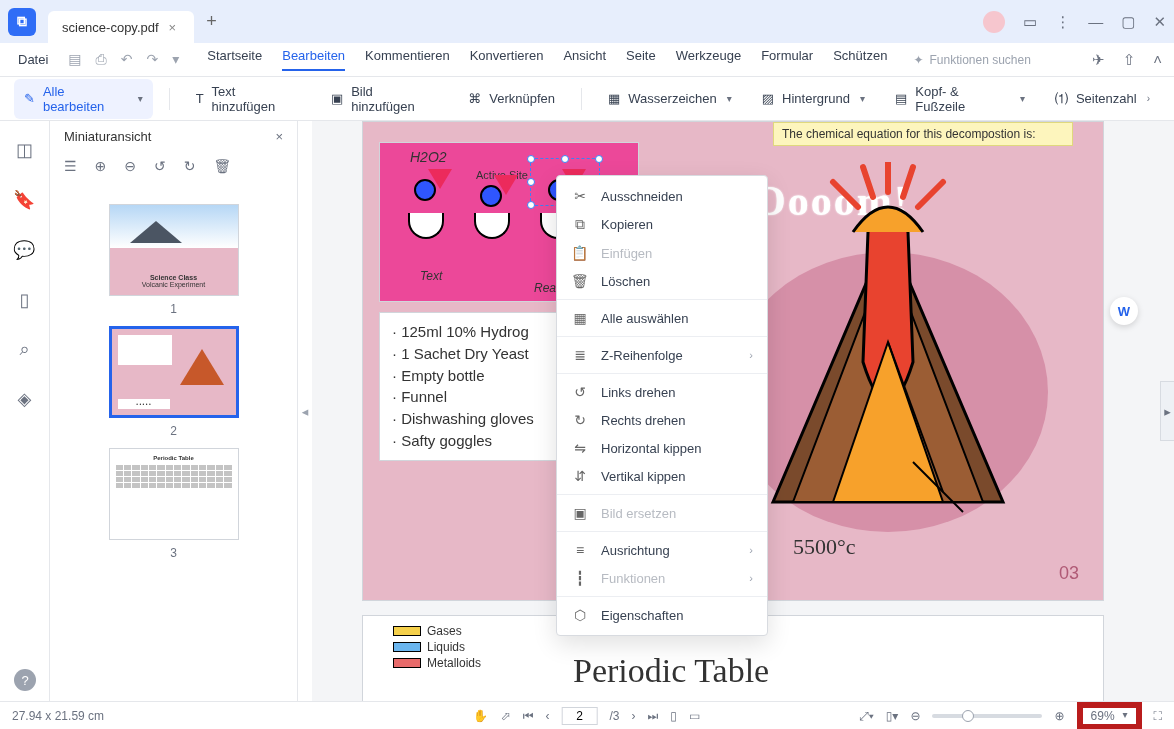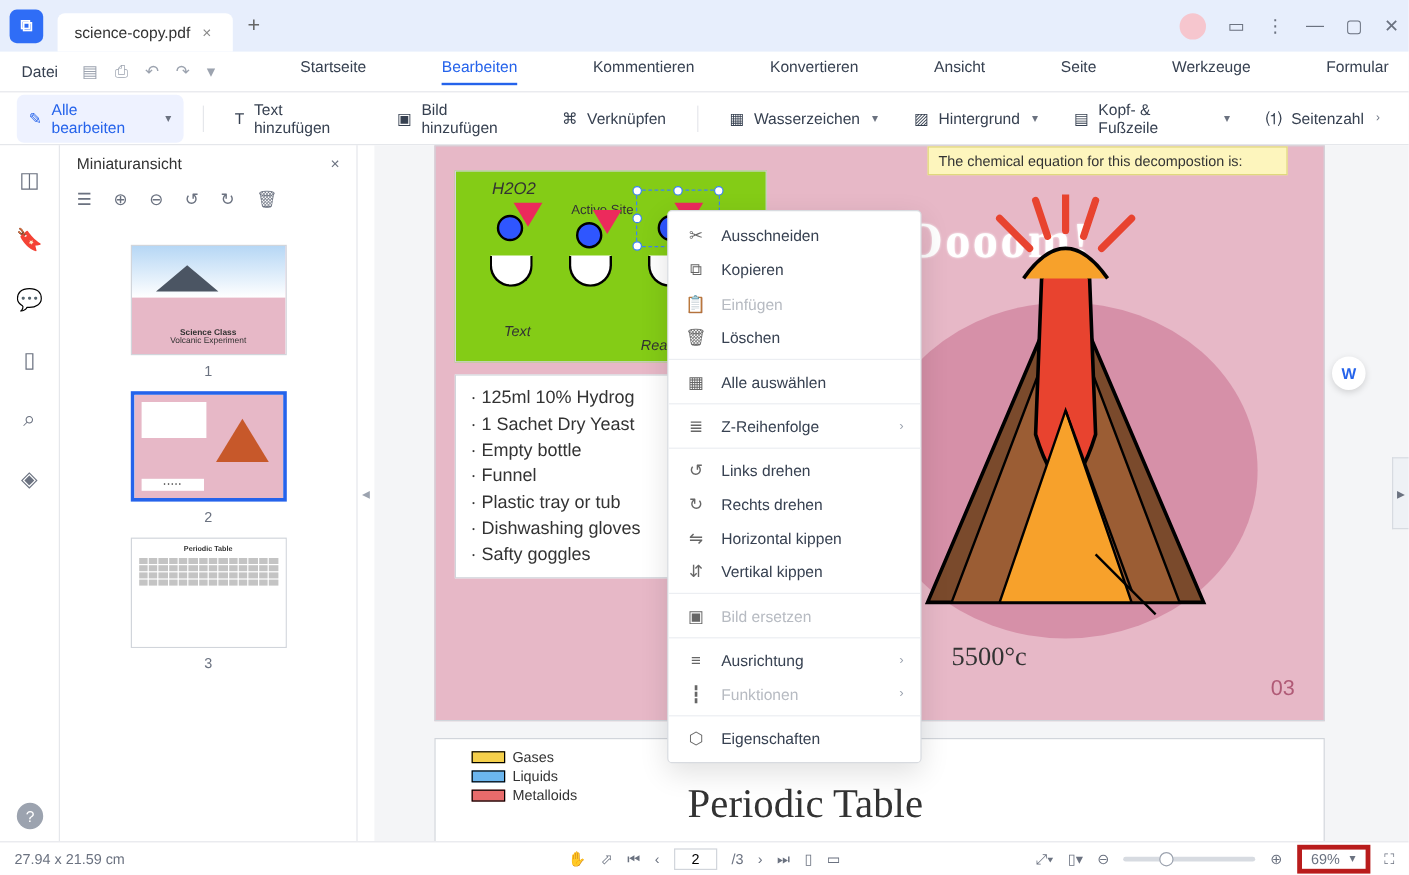--- a/index.html
+++ b/index.html
@@ -14,21 +14,21 @@
 .title-right { margin-left: auto; display: flex; align-items: center; gap: 18px; color: #6b7280; }
 .title-right .avatar { width:22px; height:22px; background:#f6c6ce; border-radius:50%; }
 .title-right span { cursor:pointer; font-size:15px; }
 
 
 .menubar { height: 34px; display:flex; align-items:center; padding: 0 12px; border-bottom: 1px solid #e5e7eb; gap: 8px; }
 .menubar .file { color: #374151; padding: 0 6px; }
 .mb-icons { display:flex; gap: 14px; color:#9ca3af; font-size:14px; padding: 0 6px; }
 .mb-icons span{cursor:pointer;}
 .main-tabs { display:flex; gap: 20px; margin-left: 14px; }
-.main-tabs span { color:#374151; cursor:pointer; padding-bottom: 6px; margin-left: 43px; }
+.main-tabs span { color:#374151; cursor:pointer; padding-bottom: 6px; }
 .main-tabs span.active { color:#2563eb; border-bottom: 2px solid #2563eb; font-weight: 500;}
 .search-fn { margin-left: 18px; color:#9ca3af; font-size:12px; display:flex; align-items:center; gap:6px;}
 .mb-right { margin-left:auto; display:flex; gap:18px; color:#6b7280; font-size:15px;}
 .mb-right span{cursor:pointer;}
 
 
 .toolbar { height: 44px; border-bottom: 1px solid #e5e7eb; display:flex; align-items:center; padding: 0 14px; gap: 10px; }
 .tool-btn { display:flex; align-items:center; gap:8px; padding: 5px 10px; border-radius:6px; cursor:pointer; color:#374151; font-size: 13px;}
 .tool-btn.primary { background:#eef2ff; color:#2563eb;}
 .sep { width:1px; height:22px; background:#e5e7eb; margin: 0 6px;}
@@ -49,21 +49,21 @@
 .thumb{ width:130px; margin: 10px auto; text-align:center;}
 .thumb-img{ width:130px; height:92px; background:#fff; border:1px solid #d1d5db; position:relative; overflow:hidden;}
 .thumb.selected .thumb-img{ border:3px solid #2563eb;}
 .thumb .num{ margin-top:6px; font-size:12px; color:#6b7280;}
 
 .collapse-handle{ width:14px; display:flex; align-items:center; justify-content:center; color:#9ca3af; cursor:pointer;}
 
 .canvas { flex:1; background:#f4f5f7; position:relative; overflow:hidden;}
 .page { position:absolute; left:50px; right:70px; top:0; background:#e7b8c7; height:480px; border:1px solid #d1d5db;}
 .page .note{ position:absolute; right:30px; top:0; width:300px; background:#fdf5bd; border:1px solid #e0d87d; padding:4px 8px; font-size:12px; }
-.page .diag{ position:absolute; left:16px; top:20px; width:260px; height:160px; background:#84cc16; border:1px solid #d1d5db;}
+.page .diag{ position:absolute; left:16px; top:20px; width:260px; height:160px; background:#ec4899; border:1px solid #d1d5db;}
 .page .diag .h{ position:absolute; left:30px; top:6px; font-size:14px; font-style:italic;}
 .page .diag .as{ position:absolute; left:96px; top:26px; font-size:11px; }
 .page .diag .yst{ position:absolute; left:40px; bottom:18px; font-size:12px; font-style:italic;}
 .page .diag .rx{ position:absolute; left:154px; bottom:6px; font-size:12px; font-style:italic;}
 .page .diag .b{ width:22px; height:22px; border-radius:50%; background:#2f56ff; border:2px solid #000; position:absolute;}
 .page .diag .r{ width:0;height:0;border-left:12px solid transparent;border-right:12px solid transparent;border-top:20px solid #ec2a5c;position:absolute;}
 .page .diag .egg{ width:36px;height:26px;border:2px solid #000;border-top:none;border-radius:0 0 18px 18px;position:absolute;background:#fff;}
 .selhandles{ position:absolute; left:150px; top:15px; width:70px; height:48px; border:1px dashed #3b82f6;}
 .selhandles i{position:absolute;width:8px;height:8px;background:#fff;border:1.5px solid #3b82f6;border-radius:50%;}
 .selhandles i:nth-child(1){left:-4px;top:-4px;} .selhandles i:nth-child(2){left:calc(50% - 4px);top:-4px;} .selhandles i:nth-child(3){right:-4px;top:-4px;}
@@ -95,21 +95,21 @@
 .expand-r{ position:absolute; right:0; top:50%; transform:translateY(-50%); width:14px; height:60px; background:#eef1f5; border:1px solid #d7dbe1; border-right:none; display:flex;align-items:center;justify-content:center;color:#6b7280;cursor:pointer;}
 
 
 .status{ position:absolute; bottom:0; left:0; right:0; height:28px; border-top:1px solid #e5e7eb; background:#fff; display:flex; align-items:center; padding:0 12px; font-size:12px; color:#6b7280; gap:14px;}
 .status .left{}
 .status .center{ position:absolute; left:50%; transform:translateX(-50%); display:flex; align-items:center; gap:12px;}
 .pg-in{ width:36px; height:18px; border:1px solid #d1d5db; text-align:center; font-size:12px;}
 .status .right{ margin-left:auto; display:flex; align-items:center; gap:12px;}
 .slider{ width:110px; height:4px; background:#d7dbe1; border-radius:2px; position:relative;}
 .slider i{ position:absolute; top:-4px; left:30px; width:12px;height:12px;background:#fff;border:1px solid #9ca3af;border-radius:50%;}
-.zoombox{ border:4px solid #b91c1c; padding:1px 8px; display:flex; gap:6px;}
+.zoombox{ border:6px solid #b91c1c; padding:1px 8px; display:flex; gap:6px;}
 
 
 .tp{background:#e7b8c7;position:absolute;inset:0;}
 .tp .sky{height:48%;background:linear-gradient(#b6d7f5,#fff);}
 .tp .mnt{position:absolute;left:20px;top:16px;width:0;height:0;border-left:26px solid transparent;border-right:26px solid transparent;border-bottom:22px solid #4b5563;}
 .tp .tlab{position:absolute;bottom:6px;left:0;right:0;text-align:center;font-size:7px;line-height:1.1;}
 .tp2{background:#e7b8c7;position:absolute;inset:0;padding:6px;}
 .tp2 .box{background:#fff;width:54px;height:30px;position:absolute;left:6px;top:6px;}
 .tp2 .vol{width:0;height:0;border-left:22px solid transparent;border-right:22px solid transparent;border-bottom:36px solid #c7582a;position:absolute;right:12px;top:20px;}
 .tp2 .ls{position:absolute;left:6px;bottom:6px;font-size:5px;width:52px;background:#fff;padding:2px;}
@@ -350,21 +350,20 @@
             <i></i>
             <i></i>
             <i></i>
           </div>
       </div>
       <div class="materials">
         <div>· 125ml 10% Hydrog</div>
         <div>· 1 Sachet Dry Yeast</div>
         <div>· Empty bottle</div>
         <div>· Funnel</div>
-        <div>· Plastic tray or tub</div>
         <div>· Dishwashing gloves</div>
         <div>· Safty goggles</div>
       </div>
       <div class="boom">BOooom!</div>
       <svg class="volcano" viewBox="0 0 350 400">
         <ellipse cx="175" cy="230" rx="160" ry="140" fill="#d690a8"></ellipse>
         <path d="M60 340 L175 70 L290 340 Z" fill="#7a4a2c" stroke="#000" stroke-width="3"></path>
         <path d="M80 340 L175 90 L270 340 Z" fill="#9b5d34" stroke="#000" stroke-width="2"></path>
         <path d="M155 70 Q175 40 195 70 L200 200 Q175 280 150 200 Z" fill="#e8432f" stroke="#000" stroke-width="3"></path>
         <path d="M140 70 Q175 20 210 70" fill="#f7a12b" stroke="#000" stroke-width="3"></path>

